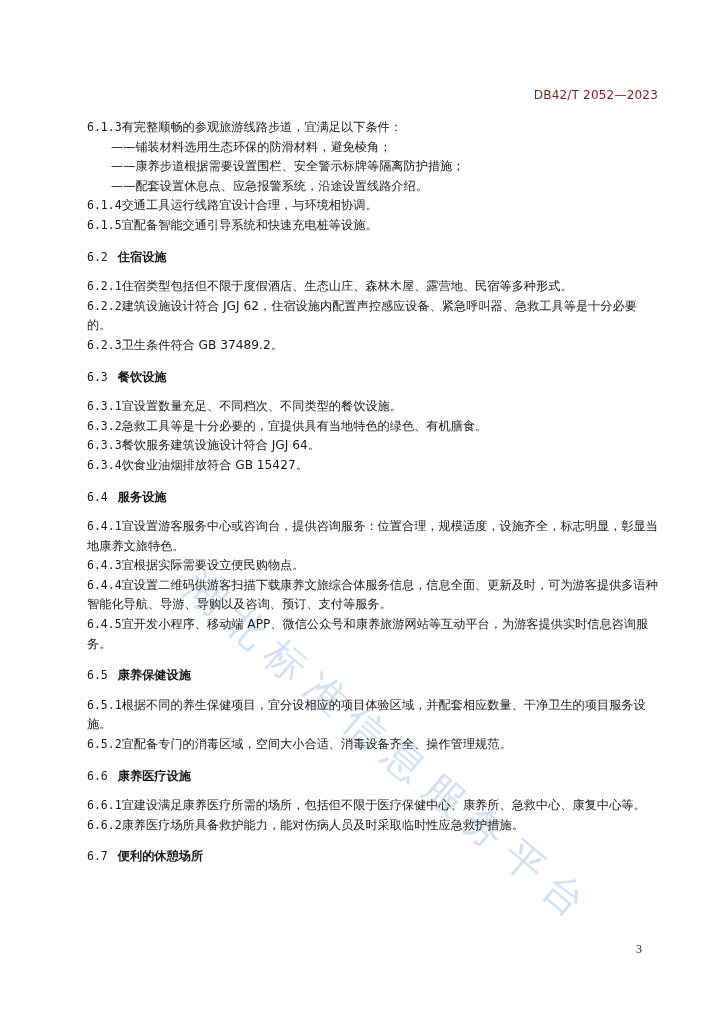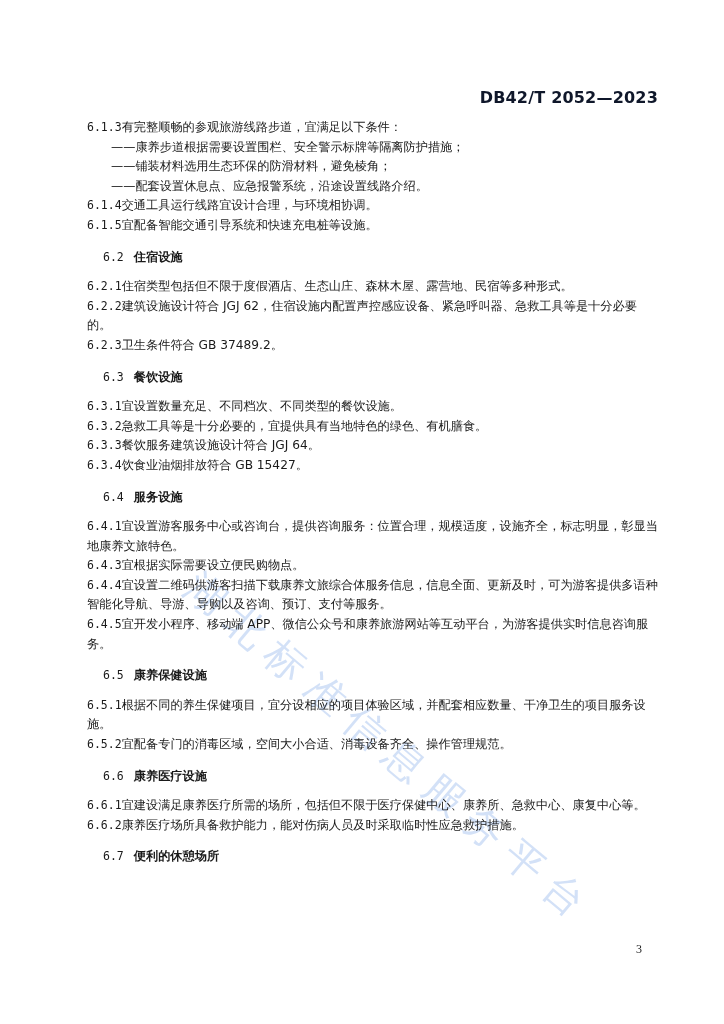--- a/index.html
+++ b/index.html
@@ -2,31 +2,31 @@
 <html><head>
   <meta charset="utf-8">
   <style>
     html, body { margin: 0; padding: 0; background: #ffffff; }
     body {
       width: 724px; height: 1024px; position: relative; overflow: hidden;
       font-family: "DejaVu Sans", sans-serif; color: #1a1a1a;
     }
     .header-code {
       position: absolute; top: 88px; right: 66px;
-      font-family: "DejaVu Sans", sans-serif; font-size: 16px; font-weight: bold; color: #0f172a;
+      font-family: "DejaVu Sans", sans-serif; font-size: 12px; font-weight: normal; color: #7f1d1d;
       letter-spacing: 0.2px;
     }
     .content {
       position: absolute; left: 87px; top: 118px; width: 572px;
       font-size: 12.2px; line-height: 19.6px;
     }
     .p { margin: 0; }
     .num { display: inline-block; font-family: "DejaVu Sans Mono", monospace; font-size: 11.5px; }
     .dash { padding-left: 24px; margin: 0; }
-    .heading { margin: 12px 0 10px 16px; font-weight: bold; }
+    .heading { margin: 12px 0 10px 0; font-weight: bold; }
     .heading .num { font-weight: normal; margin-right: 10px; }
     .page-num {
       position: absolute; top: 942px; left: 636px; font-size: 12px;
       font-family: "Liberation Serif", serif;
     }
     .watermark {
       position: absolute; left: 208px; top: 560px;
       transform: rotate(40deg); transform-origin: left top;
       color: rgba(120, 165, 230, 0.33); font-size: 40px; letter-spacing: 12px;
       font-family: "DejaVu Sans", sans-serif; white-space: nowrap; pointer-events: none;
@@ -34,22 +34,22 @@
   </style>
 </head>
 <body>
 
 <div class="header-code">DB42/T 2052—2023</div>
 
 <div class="watermark">湖北标准信息服务平台</div>
 
 <div class="content" id="content">
     <p class="p"><span class="num">6.1.3</span><span>有完整顺畅的参观旅游线路步道，宜满足以下条件：</span></p>
+    <p class="dash">——铺装材料选用生态环保的防滑材料，避免棱角；</p>
     <p class="dash">——康养步道根据需要设置围栏、安全警示标牌等隔离防护措施；</p>
-    <p class="dash">——铺装材料选用生态环保的防滑材料，避免棱角；</p>
     <p class="dash">——配套设置休息点、应急报警系统，沿途设置线路介绍。</p>
     <p class="p"><span class="num">6.1.4</span><span>交通工具运行线路宜设计合理，与环境相协调。</span></p>
     <p class="p"><span class="num">6.1.5</span><span>宜配备智能交通引导系统和快速充电桩等设施。</span></p>
     <p class="p heading"><span class="num">6.2</span><span>住宿设施</span></p>
     <p class="p"><span class="num">6.2.1</span><span>住宿类型包括但不限于度假酒店、生态山庄、森林木屋、露营地、民宿等多种形式。</span></p>
     <p class="p"><span class="num">6.2.2</span><span>建筑设施设计符合 JGJ 62，住宿设施内配置声控感应设备、紧急呼叫器、急救工具等是十分必要的。</span></p>
     <p class="p"><span class="num">6.2.3</span><span>卫生条件符合 GB 37489.2。</span></p>
     <p class="p heading"><span class="num">6.3</span><span>餐饮设施</span></p>
     <p class="p"><span class="num">6.3.1</span><span>宜设置数量充足、不同档次、不同类型的餐饮设施。</span></p>
     <p class="p"><span class="num">6.3.2</span><span>急救工具等是十分必要的，宜提供具有当地特色的绿色、有机膳食。</span></p>

